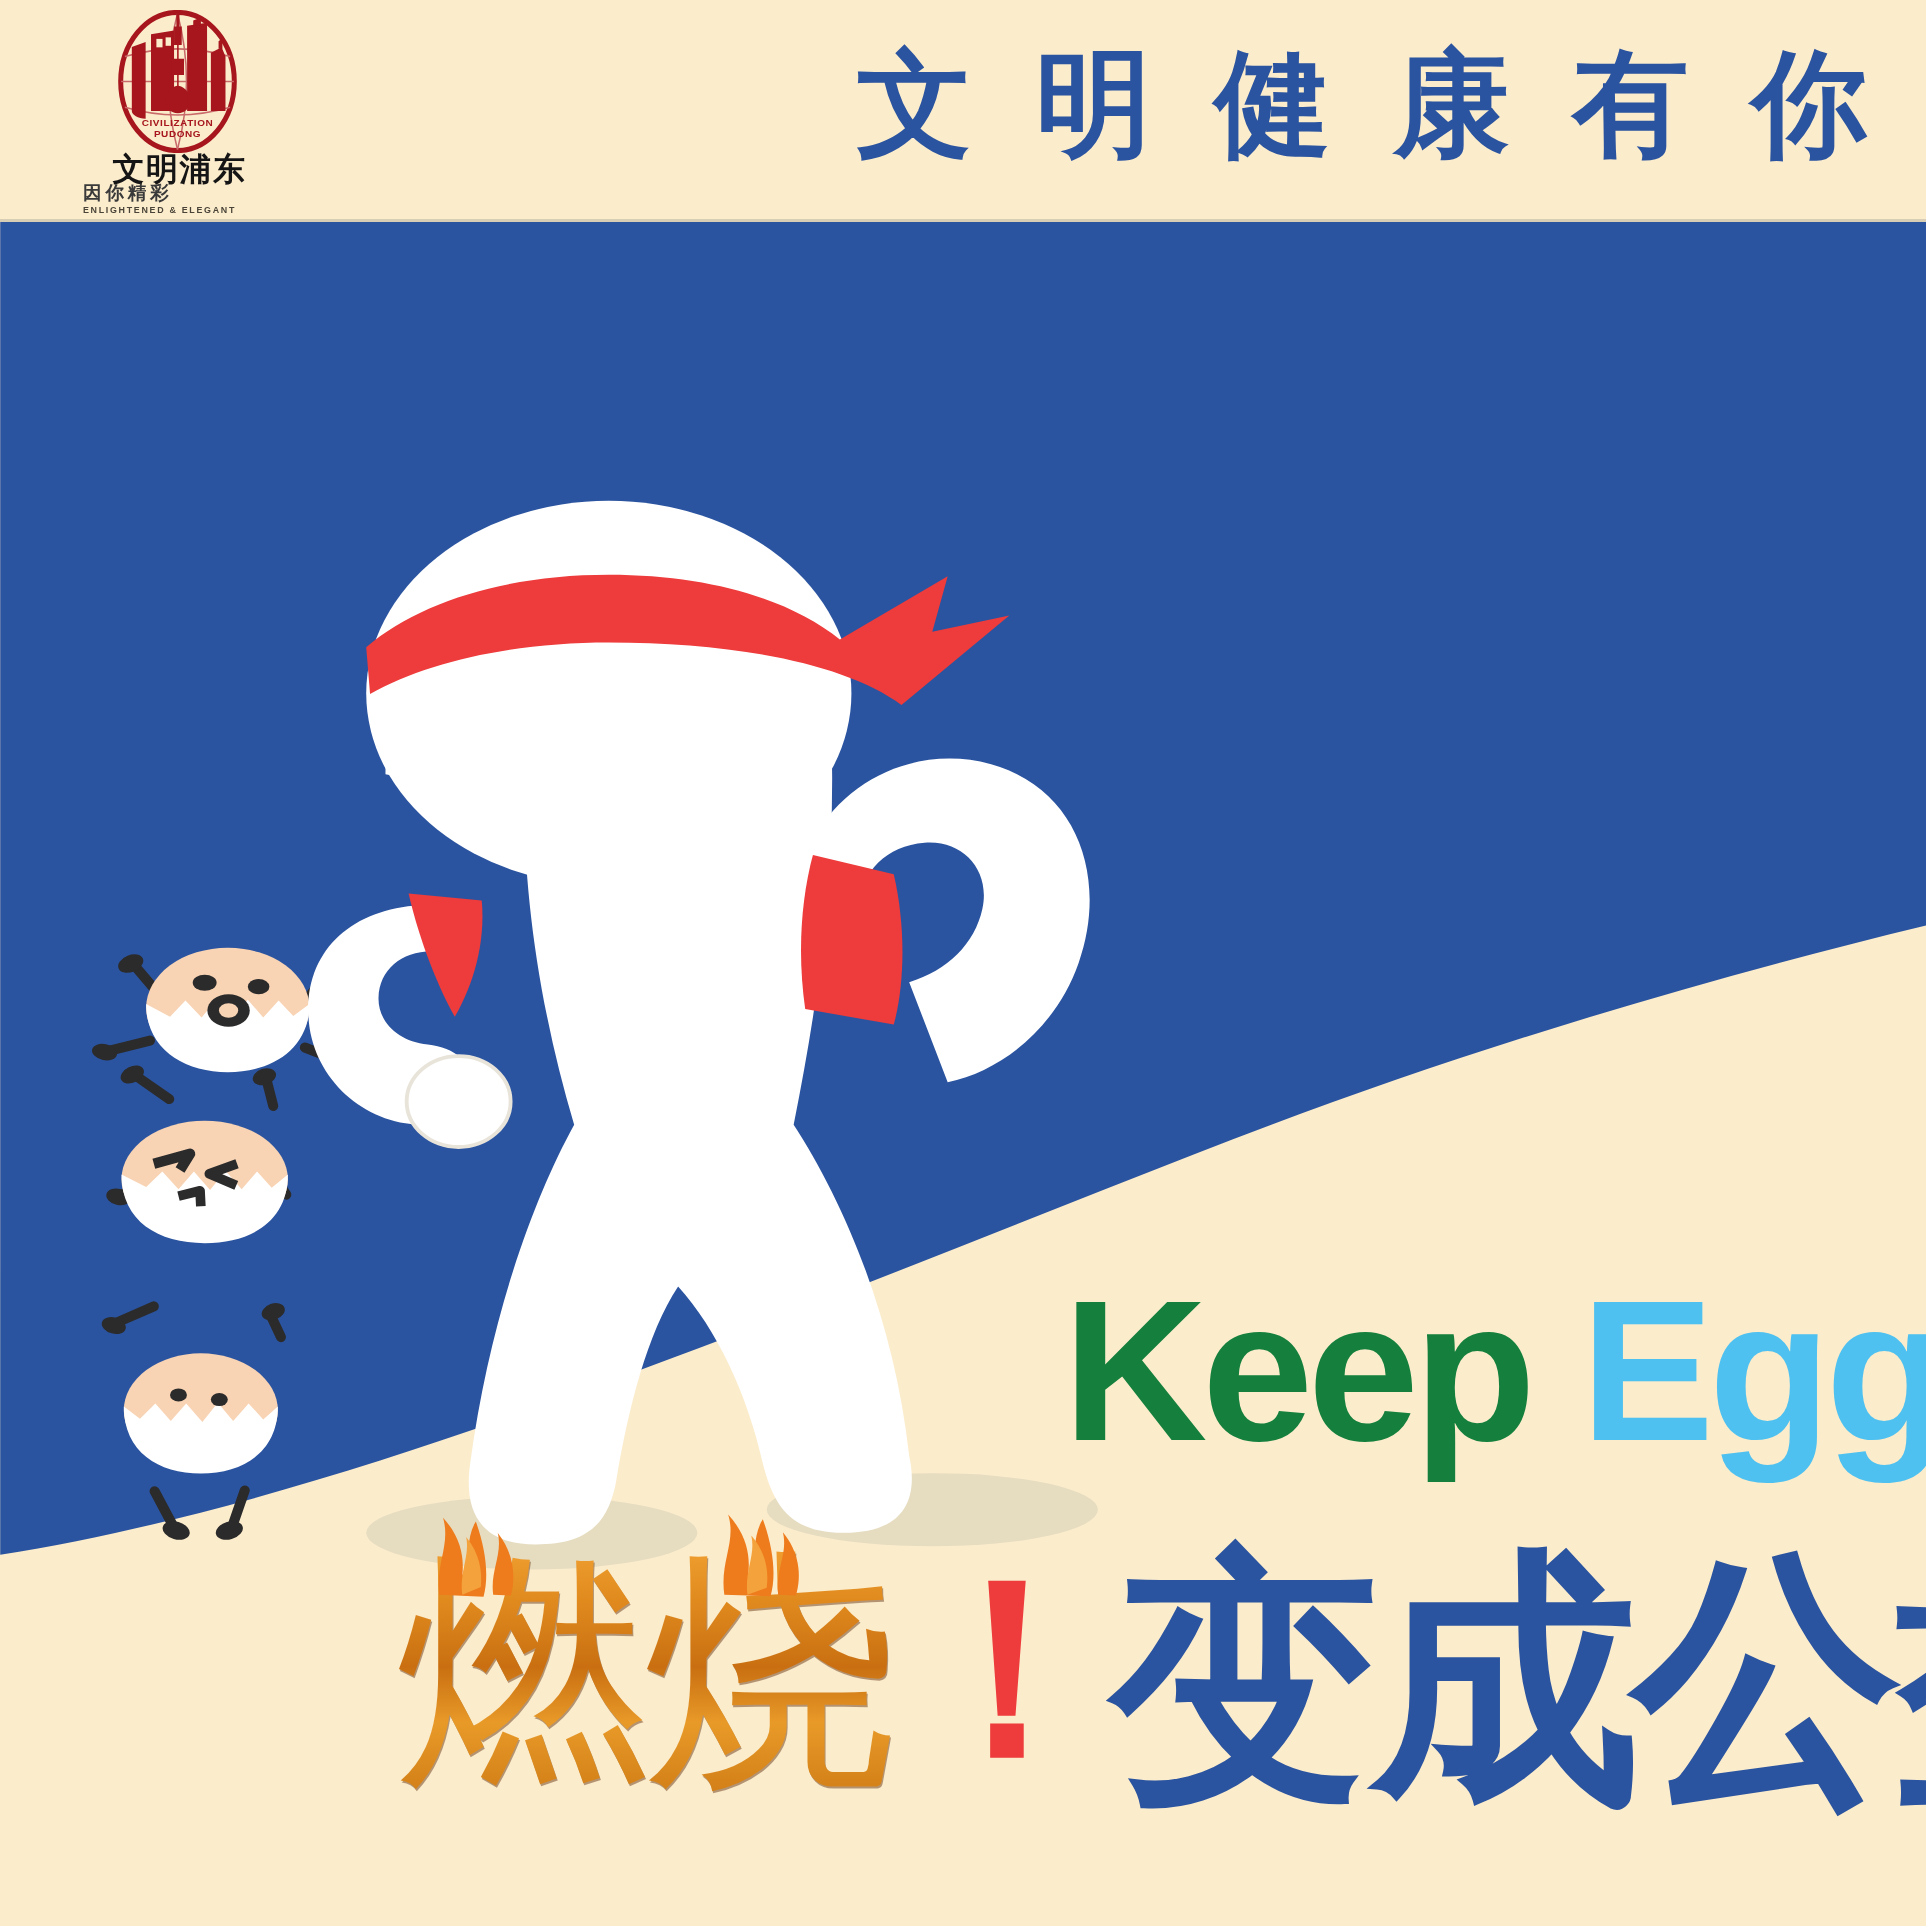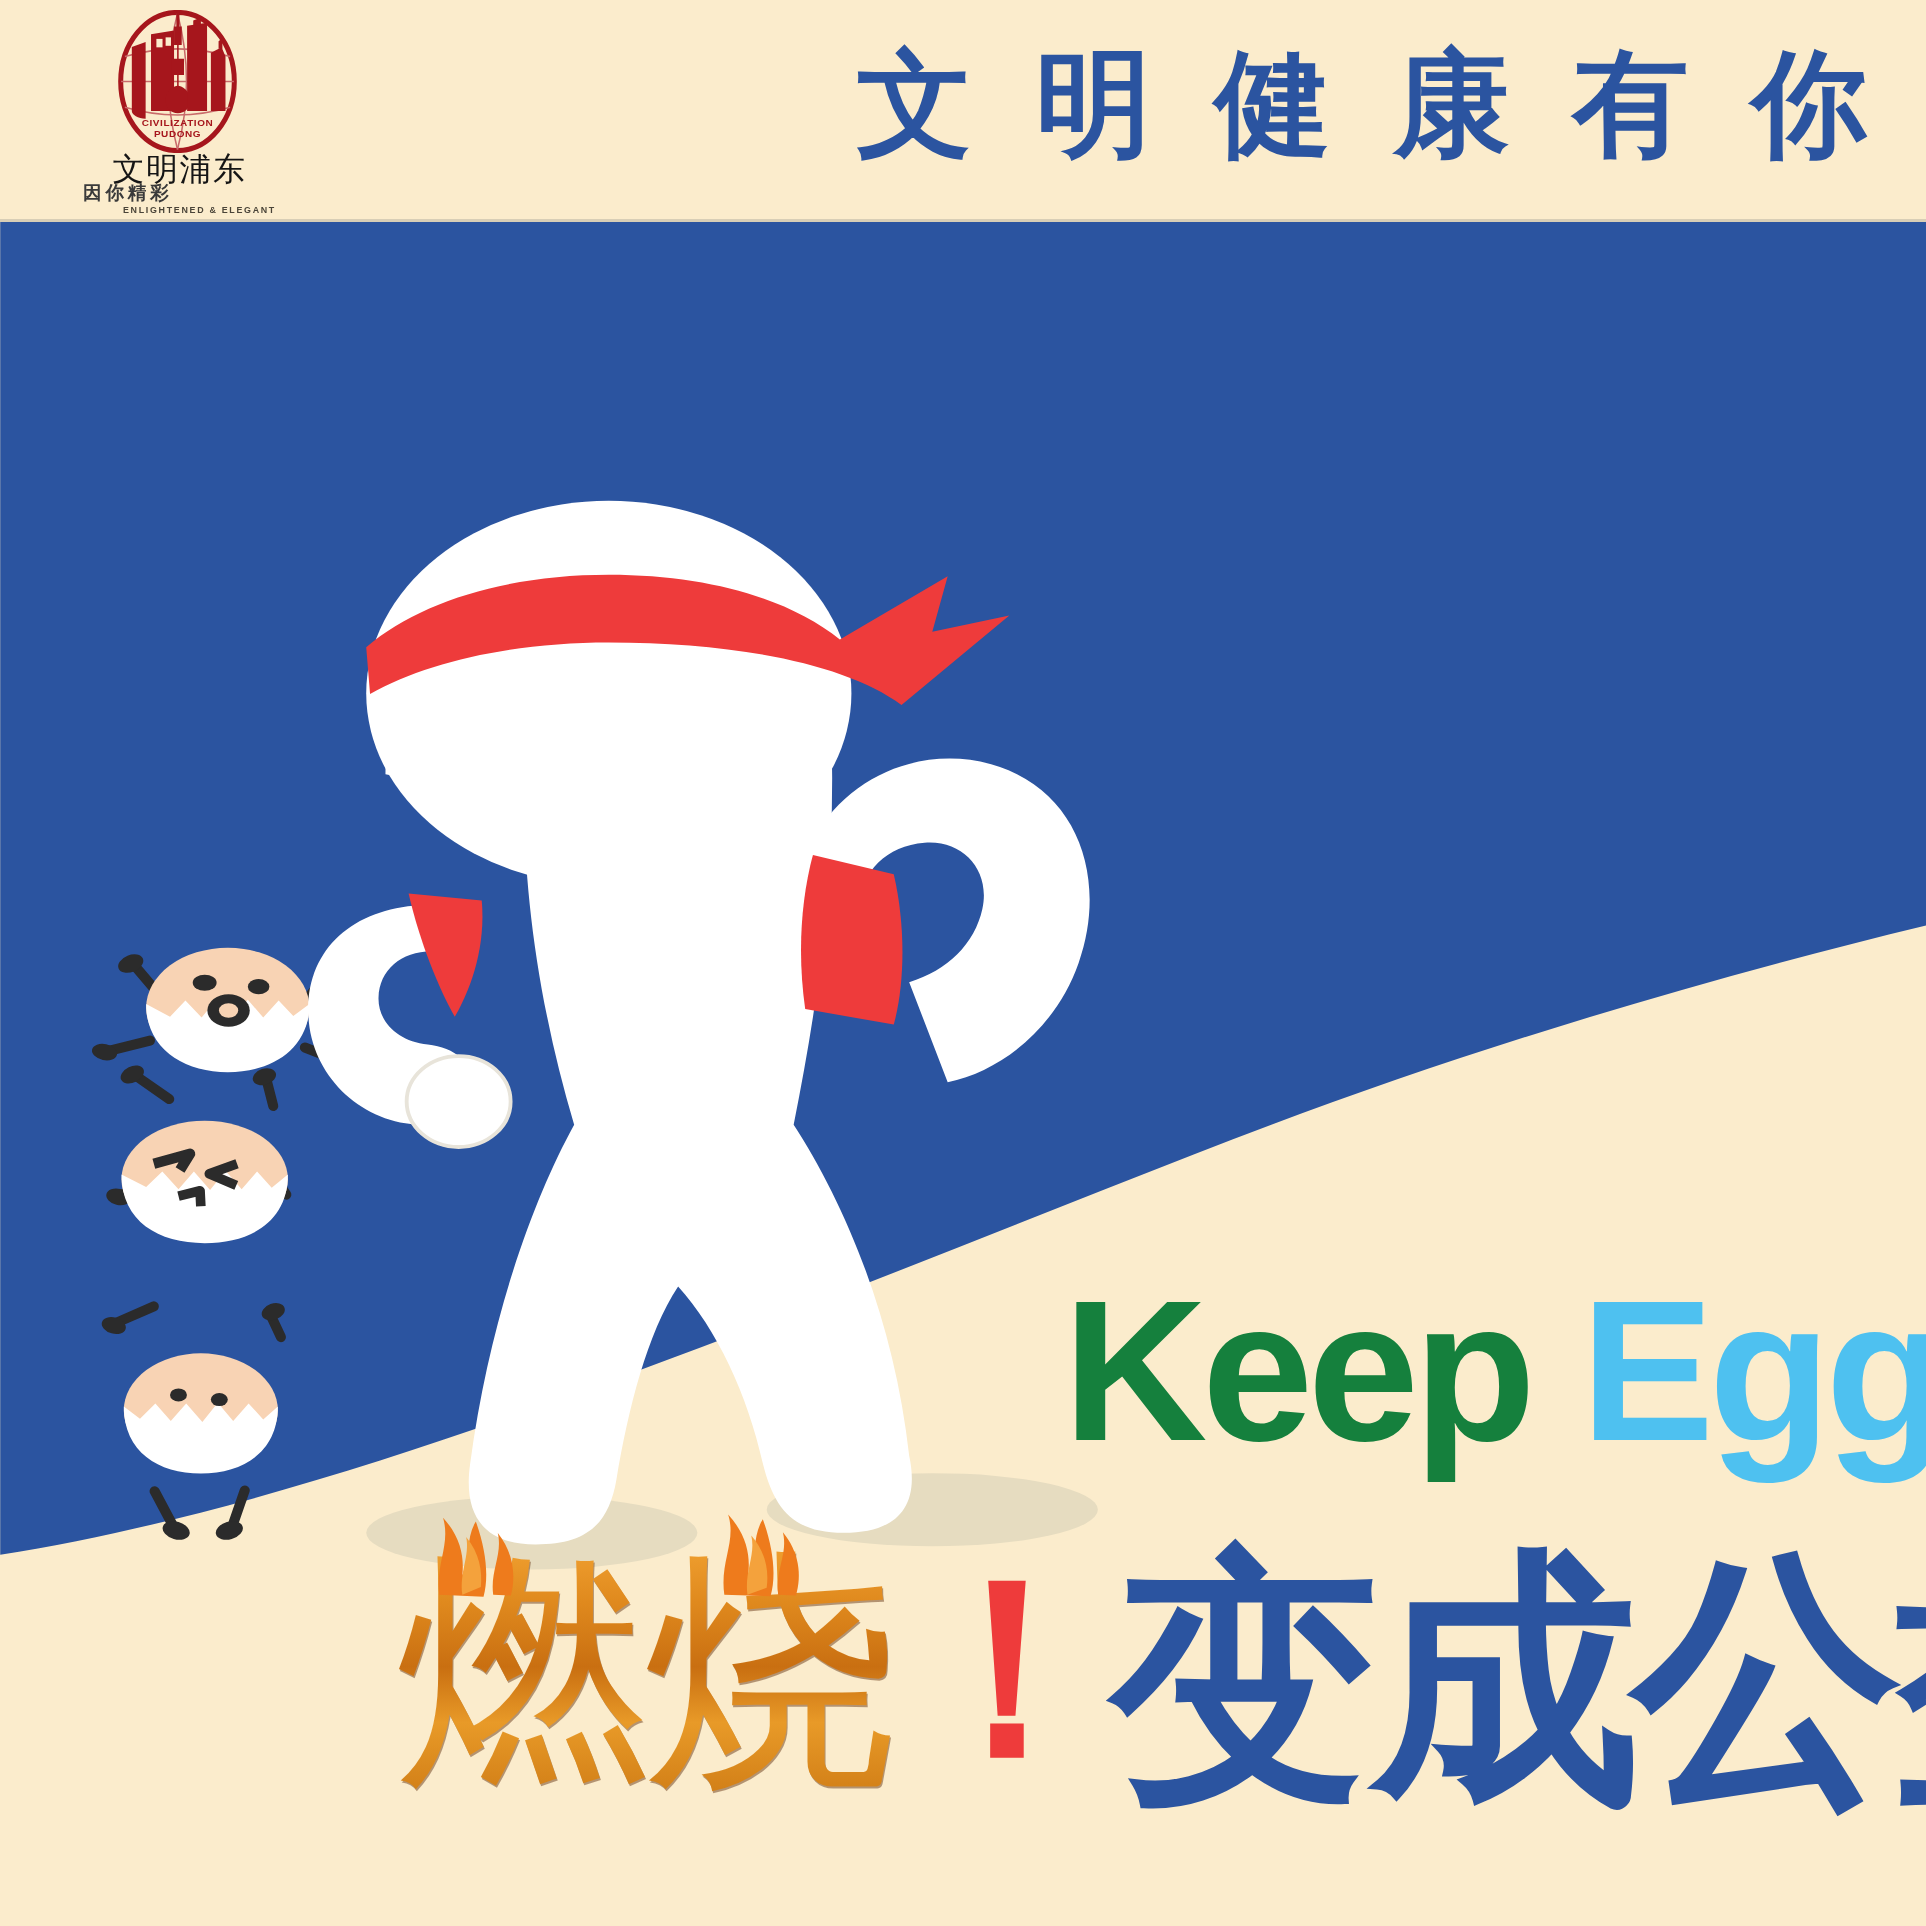--- a/index.html
+++ b/index.html
@@ -19,30 +19,30 @@
     background:#d8ceb6;
   }
   #pudong-logo{
     position:absolute;left:83px;top:9.6px;width:193px;height:200px;
   }
   #pudong-logo .emblem{
     position:absolute;left:35px;top:0;width:119px;height:143px;text-align:center;
   }
   #pudong-logo .cn-name{
     position:absolute;left:0;top:143px;width:193px;text-align:center;
-    font-size:32px;font-weight:normal;color:#151515;letter-spacing:1.5px;
+    font-size:32px;font-weight:bold;color:#151515;letter-spacing:1.5px;
     line-height:1;white-space:nowrap;
   }
   #pudong-logo .cn-sub{
     position:absolute;left:0;top:174px;width:193px;text-align:left;
     font-size:18.5px;font-weight:bold;color:#3a3a3a;letter-spacing:3.9px;
     line-height:1;white-space:nowrap;
   }
   #pudong-logo .en-sub{
-    position:absolute;left:0;top:196px;width:193px;text-align:right;
+    position:absolute;left:0;top:196px;width:193px;text-align:left;
     font-size:8.9px;font-weight:bold;color:#4a4438;letter-spacing:1.7px;
     line-height:1;white-space:nowrap;
   }
   #header-title{
     position:absolute;left:0;top:46px;width:3082px;
     text-align:center;
     font-size:116px;font-weight:bold;color:#2b54a0;
     letter-spacing:15.4px;line-height:1;white-space:nowrap;
     text-indent:15.4px;
   }

